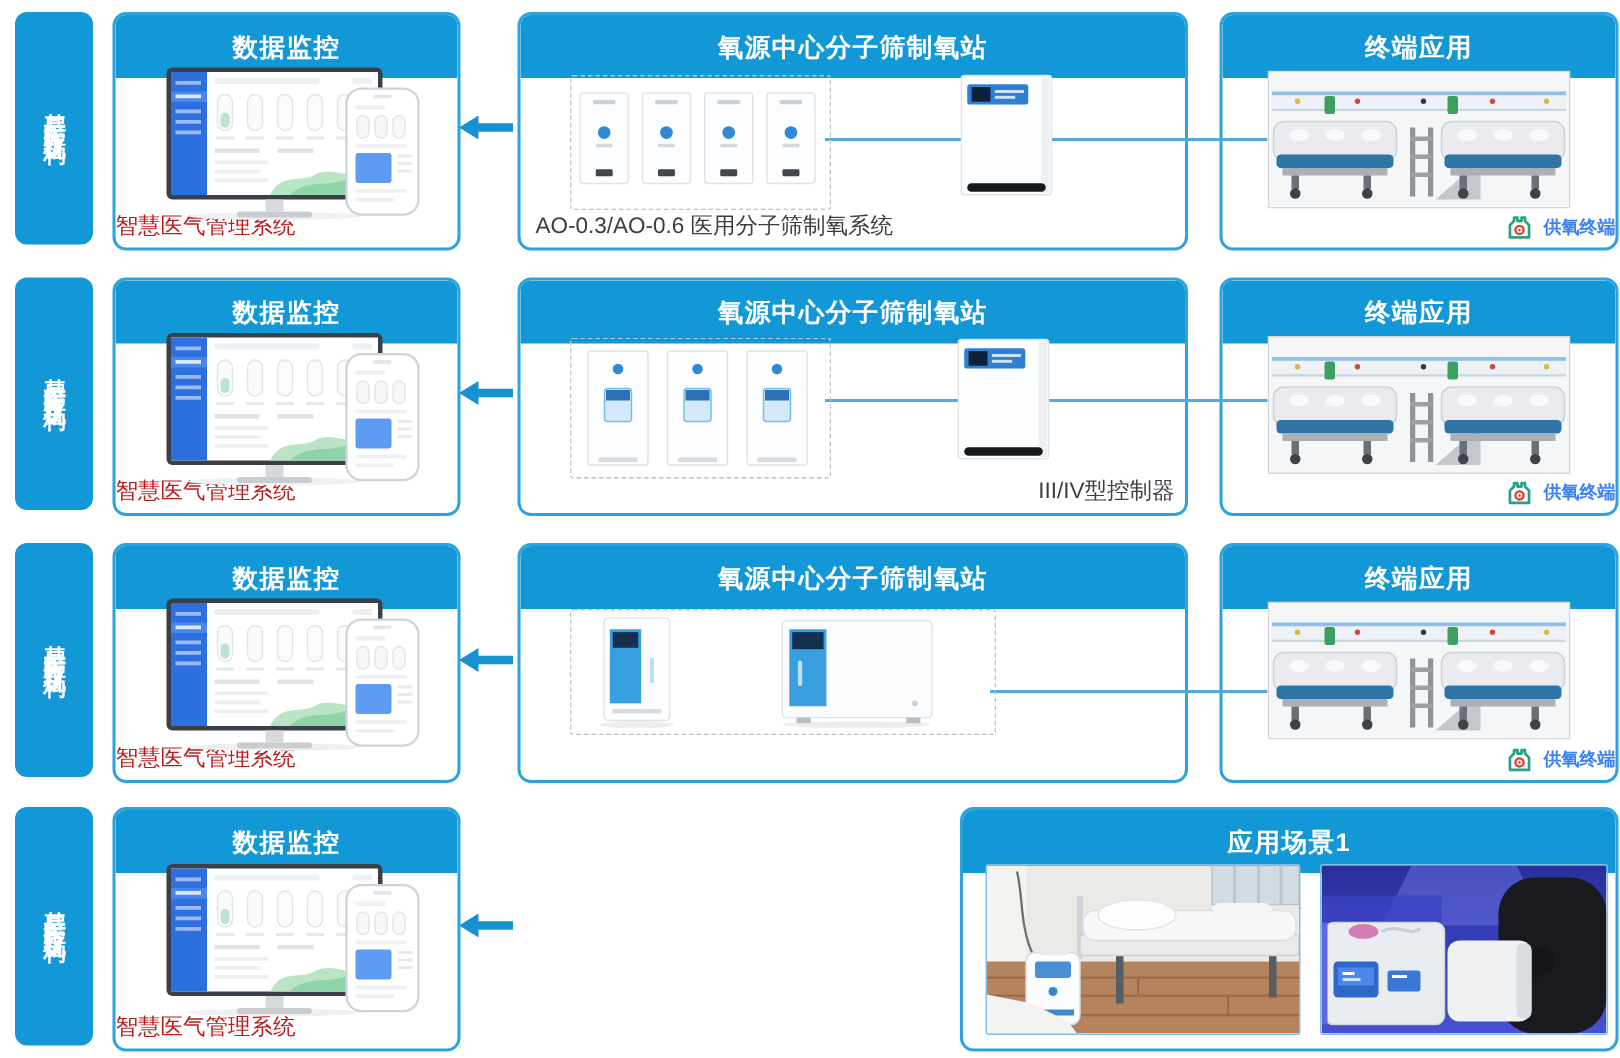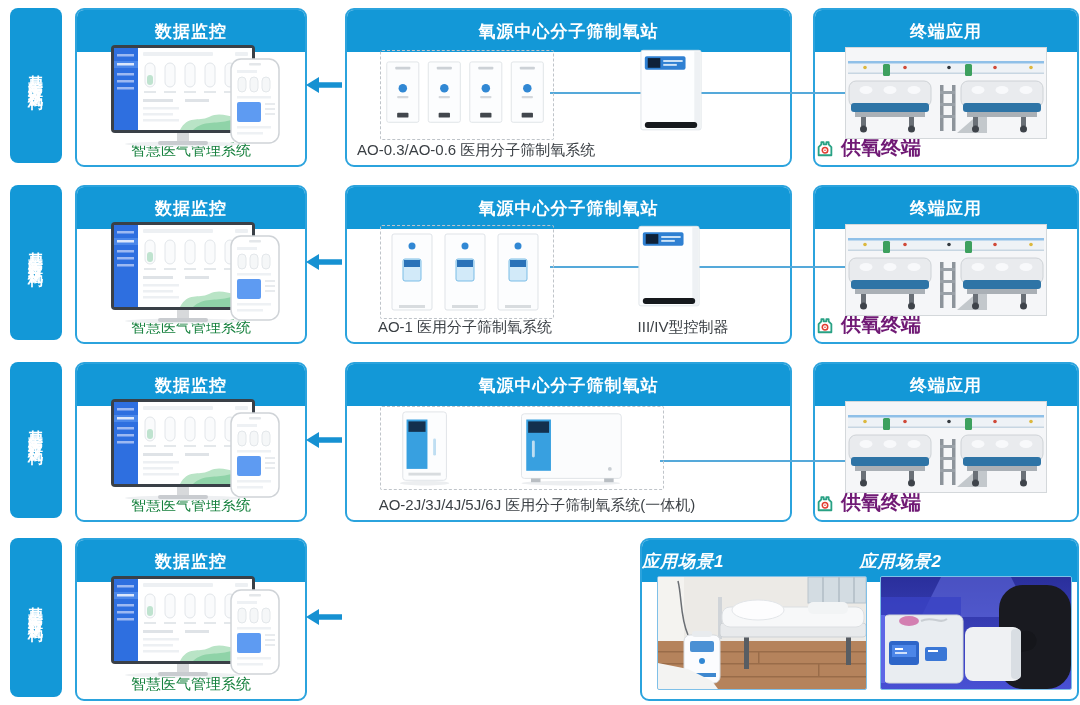--- a/index.html
+++ b/index.html
@@ -5,29 +5,29 @@
   html,body{margin:0;padding:0;background:#fff;}
   .canvas{position:relative;width:1080px;height:705px;background:#fff;overflow:hidden;
           font-family:"Liberation Sans","DejaVu Sans",sans-serif;}
   .org-label{position:absolute;left:10px;width:52px;background:#1398d7;border-radius:8px;
              display:flex;align-items:center;justify-content:center;}
   .org-label span{writing-mode:vertical-lr;text-orientation:upright;color:#fff;
                   font-size:15px;font-weight:bold;letter-spacing:4px;line-height:1;}
   .panel{position:absolute;border:2px solid #2ba3dd;border-radius:9px;background:#fff;overflow:hidden;}
   .hdr{position:absolute;left:0;right:0;top:0;height:42px;background:#1398d7;color:#fff;
        font-size:17px;font-weight:bold;letter-spacing:1px;display:flex;align-items:center;justify-content:center;}
-  .hdr.split span{flex:1;text-align:left;font-style:italic;}
-  .cap{position:absolute;left:0;right:0;bottom:5px;text-align:center;font-size:15px;color:#15803d;}
+  .hdr.split span{flex:1;text-align:center;}
+  .cap{position:absolute;left:0;right:0;bottom:5px;text-align:left;font-size:15px;color:#b91c1c;}
   .cap2{position:absolute;bottom:5px;text-align:center;font-size:15px;color:#3a3f44;white-space:nowrap;}
   .dash{position:absolute;border:1.5px dashed #bfc4c9;border-radius:2px;z-index:2;}
   .art{position:absolute;z-index:2;}
   .connector{position:absolute;height:2px;background:#55a9da;z-index:1;}
   .arrow{position:absolute;width:36px;height:16px;}
   .term-cap{position:absolute;left:0;right:0;bottom:4px;display:flex;align-items:center;
-            justify-content:flex-start;gap:6px;font-size:20px;font-weight:bold;color:#701a75;}
+            justify-content:flex-end;gap:6px;font-size:12px;font-weight:bold;color:#3b82f6;}
   .photo{border:1px solid #7fc0e8;border-radius:2px;}
 </style>
 </head>
 <body>
 
 <svg width="0" height="0" style="position:absolute" aria-hidden="true">
   <defs>
     <symbol id="sym-arrow" viewBox="0 0 36 16">
       <polygon points="36,5.2 13,5.2 13,0 0,8 13,16 13,10.8 36,10.8" fill="#1691d2"></polygon>
     </symbol>
@@ -372,22 +372,21 @@
 
   <div class="panel" style="left:345px;top:185px;width:443px;height:155px;">
     <div class="hdr">氧源中心分子筛制氧站</div>
     <div class="dash" style="left:33px;top:38px;width:172px;height:92px;"></div>
     <svg class="art" style="left:41px;top:44px;" width="156" height="84">
         <use href="#sym-cab3"></use>
       </svg>
     <svg class="art" style="left:290px;top:36px;" width="64" height="92">
         <use href="#sym-controller"></use>
       </svg>
-    <div class="cap2" style="left:10px;width:216px;">AO-1 医用分子筛制氧系统</div>
-    <div class="cap2" style="left:236px;width:200px;">III/IV型控制器</div>
+    <div class="cap2" style="left:236px;width:200px;text-align:right;">III/IV型控制器</div>
   </div>
 
   <div class="panel" style="left:813px;top:185px;width:262px;height:155px;">
     <div class="hdr">终端应用</div>
     <svg class="art" style="left:30px;top:37px;" width="202" height="92">
         <use href="#sym-beds"></use>
       </svg>
     <div class="term-cap">
       <svg width="20" height="20">
           <use href="#sym-house"></use>
@@ -413,21 +412,20 @@
   <svg class="arrow" style="left:306px;top:432px;">
       <use href="#sym-arrow"></use>
     </svg>
 
   <div class="panel" style="left:345px;top:362px;width:443px;height:156px;">
     <div class="hdr">氧源中心分子筛制氧站</div>
     <div class="dash" style="left:33px;top:42px;width:282px;height:82px;"></div>
     <svg class="art" style="left:40px;top:46px;" width="250" height="76">
         <use href="#sym-integrated"></use>
       </svg>
-    <div class="cap2" style="left:10px;width:360px;">AO-2J/3J/4J/5J/6J 医用分子筛制氧系统(一体机)</div>
   </div>
 
   <div class="panel" style="left:813px;top:362px;width:262px;height:156px;">
     <div class="hdr">终端应用</div>
     <svg class="art" style="left:30px;top:37px;" width="202" height="92">
         <use href="#sym-beds"></use>
       </svg>
     <div class="term-cap">
       <svg width="20" height="20">
           <use href="#sym-house"></use>
@@ -451,21 +449,20 @@
   </div>
 
   <svg class="arrow" style="left:306px;top:609px;">
       <use href="#sym-arrow"></use>
     </svg>
 
 
   <div class="panel" style="left:640px;top:538px;width:435px;height:159px;">
     <div class="hdr split">
       <span>应用场景1</span>
-      <span>应用场景2</span>
     </div>
     <svg class="art photo" style="left:15px;top:36px;" width="208" height="112">
         <use href="#sym-photo1"></use>
       </svg>
     <svg class="art photo" style="left:238px;top:36px;" width="190" height="112">
         <use href="#sym-photo2"></use>
       </svg>
   </div>
 
 </div>

